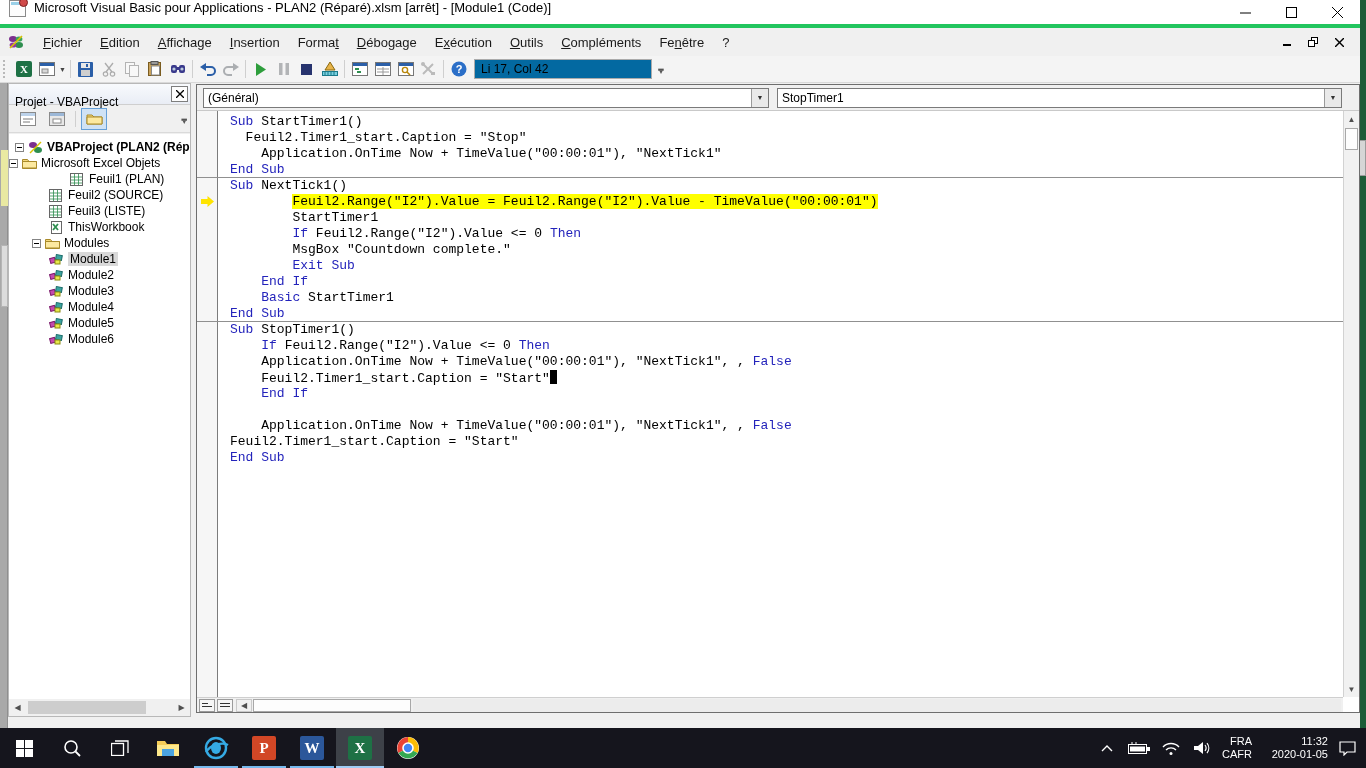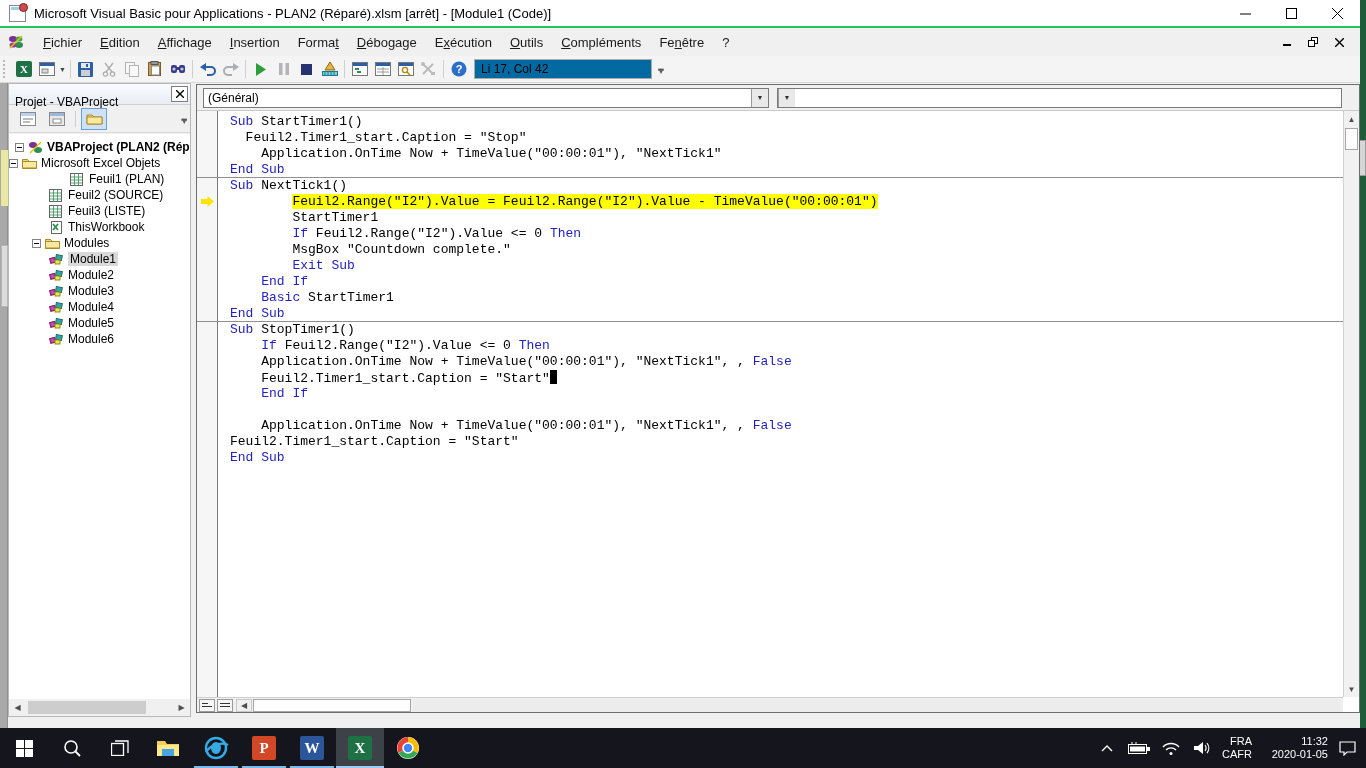--- a/index.html
+++ b/index.html
@@ -1,21 +1,21 @@
 <!DOCTYPE html>
 <html><head>
 <meta charset="utf-8">
 <style>
   * { margin:0; padding:0; box-sizing:border-box; }
   html,body { width:1366px; height:768px; overflow:hidden; font-family:"Liberation Sans", sans-serif; background:#f0f0f0; }
   .abs { position:absolute; }
   #stage { position:relative; width:1366px; height:768px; background:#f0f0f0; }
 
   
-  #titlebar { left:0; top:0; width:1360px; height:28px; background:#ffffff; display:flex; align-items:center; border-bottom:2px solid #22c55e; }
+  #titlebar { left:0; top:0; width:1360px; height:28px; background:#ffffff; display:flex; border-bottom:4px solid #22c55e; }
   #app-icon { width:17px; height:17px; margin:0 8px 0 9px; position:relative; background:#fdfdfd; border:1px solid #8a8a8a; }
   #app-icon:before { content:""; position:absolute; left:1px; top:1px; width:13px; height:3px; background:#9ad0e8; }
   #app-icon:after { content:""; position:absolute; right:-3px; top:-3px; width:7px; height:7px; background:#d04a4a; border-radius:50%; border:1px solid #7c2020; }
   #title-text { font-size:13px; color:#000; white-space:nowrap; }
   .cap-btns { margin-left:auto; display:flex; height:100%; }
   .cap-btn { width:46px; height:100%; display:flex; align-items:center; justify-content:center; }
 
   
   #right-strip { left:1360px; top:0; width:6px; height:728px; background:#1d5c38; }
   #right-strip-box { left:1357px; top:140px; width:9px; height:36px; background:#d6d6d6; border:1px solid #9b9b9b; }
@@ -534,20 +534,21 @@
     </div>
   </div>
 
   <div id="code-win" class="abs">
     <div id="combo-row">
       <div class="combo" id="combo-left">
         <div class="combo-text">(Général)</div>
         <div class="combo-btn">▼</div>
       </div>
       <div class="combo" id="combo-right">
+        <div class="combo-text">StopTimer1</div>
         <div class="combo-btn">▼</div>
       </div>
     </div>
 
     <div id="code-area">
       <div id="code-margin">
         <div id="exec-arrow" style="top: 85px;"></div>
       </div>
       <div id="code-lines">
           <div class="code-line"><span class="seg k">Sub</span><span class="seg n"> StartTimer1()</span></div>

